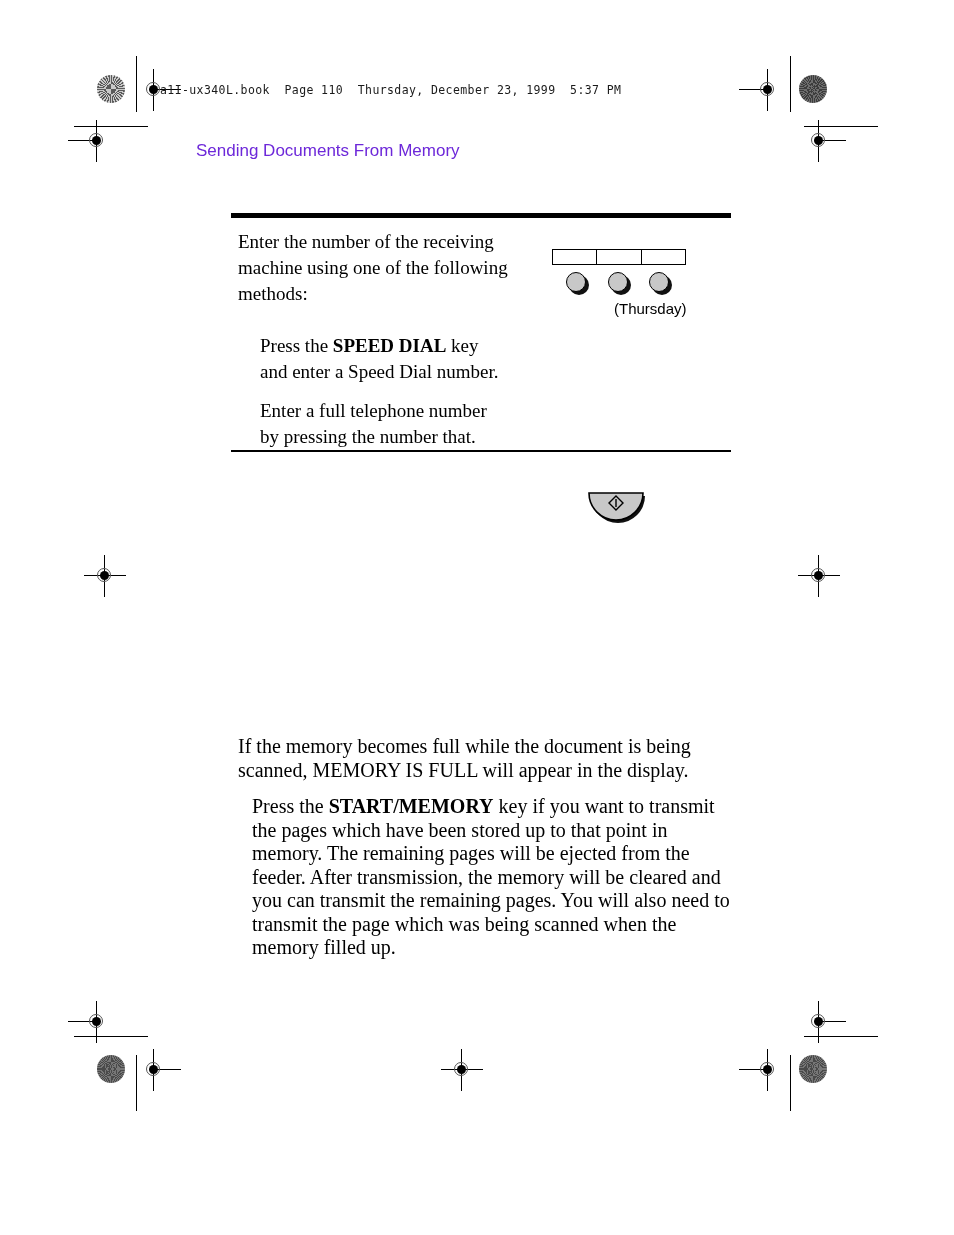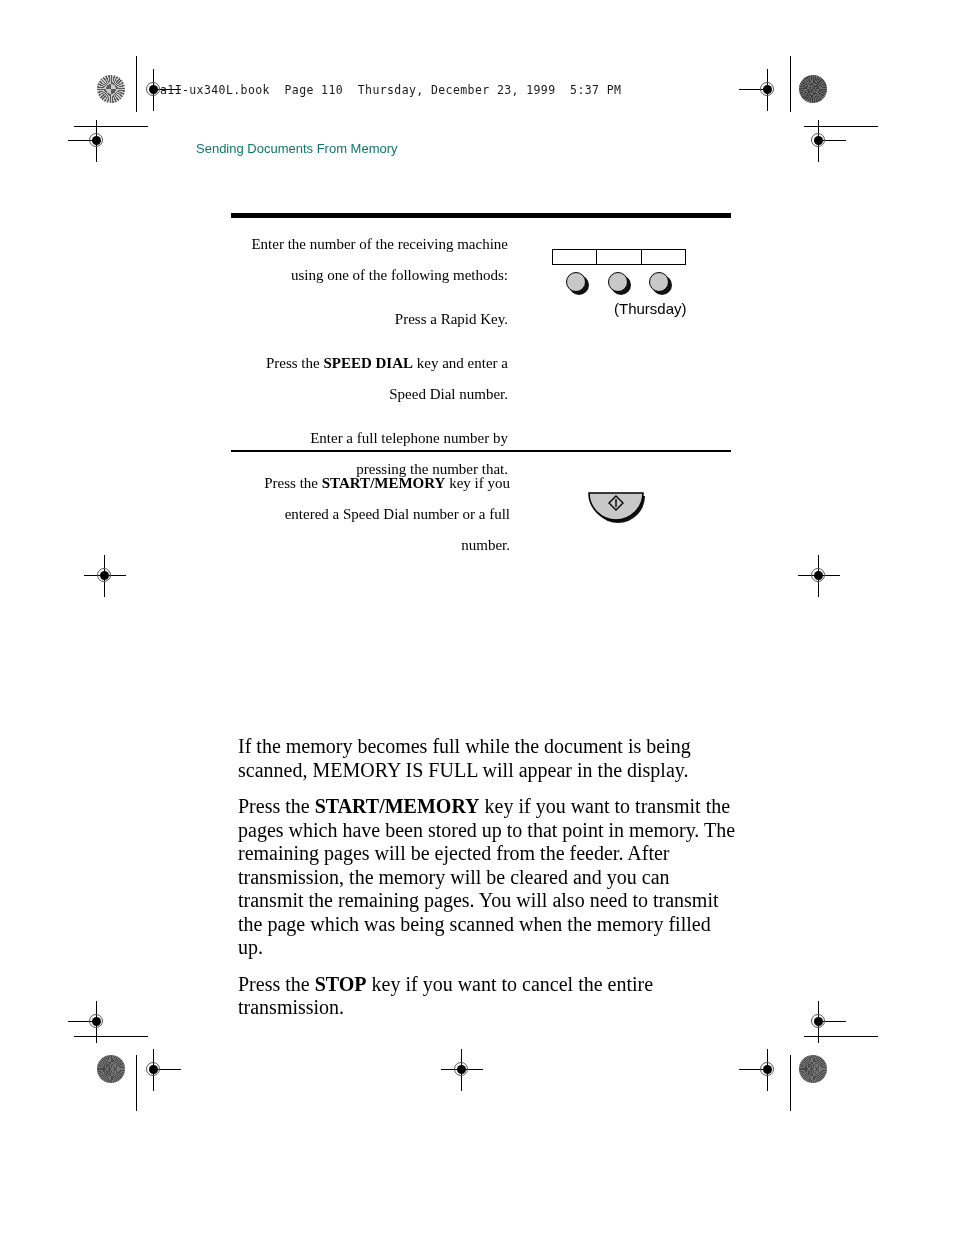--- a/index.html
+++ b/index.html
@@ -97,45 +97,44 @@
     white-space: pre;
     margin-left: 24px;
   }
 
   
   .running-head {
     position: absolute;
     left: 196px;
     top: 141px;
     font-family: "Liberation Sans", sans-serif;
-    font-size: 13px;
-    color: #0f766e;
+    font-size: 17px;
+    color: #6d28d9;
   }
 
   
   .rule-thick {
     position: absolute;
     left: 231px;
     width: 500px;
     height: 5px;
     background: #000;
   }
   .rule-thin {
     position: absolute;
     left: 231px;
     width: 500px;
     height: 2px;
     background: #000;
   }
 
   .step-text {
     position: absolute;
-    font-size: 15px;
-    line-height: 31px;
-    text-align: right;
+    font-size: 19px;
+    line-height: 26px;
   }
   .step-text p { margin: 0; }
   .step-text p.sub {
     margin-left: 22px;
   }
   .gap-sm { height: 13px; }
   .gap-xs { height: 10px; }
   b { font-weight: bold; }
 
   
@@ -201,21 +200,21 @@
   
   .notes {
     position: absolute;
     left: 238px;
     top: 735px;
     width: 500px;
     font-size: 20px;
     line-height: 23.5px;
   }
   .notes p { margin: 0; }
-  .notes p.sub { margin-left: 0; }
+  .notes p.sub { margin-left: 14px; }
 </style>
 </head>
 <body>
 
 <div id="page">
 
   <div class="reg-dot" style="left:97px; top:75px;"></div>
   <div class="reg-target half-h" style="left:139px; top:75px;">
     <div class="vline"></div>
       <div class="hline"></div>
@@ -303,21 +302,20 @@
 
   <div class="slug">a1I-ux340L.book  Page 110  Thursday, December 23, 1999  5:37 PM</div>
 
   <div class="running-head">Sending Documents From Memory</div>
 
   <div class="rule-thick" style="top:213px;"></div>
 
   <div class="step-text" style="left:238px; top:229px; width:270px;">
     <p>Enter the number of the receiving machine using one of the following methods:</p>
     <div class="gap-sm"></div>
-    <p class="sub">Press a Rapid Key.</p>
     <div class="gap-sm"></div>
     <p class="sub"><span>Press the </span><b>SPEED DIAL</b><span> key and enter a Speed Dial number.</span></p>
     <div class="gap-sm"></div>
     <p class="sub">Enter a full telephone number by pressing the number that.</p>
   </div>
 
   <div class="rapidkey">
     <div class="bar">
       <div class="cell"></div>
       <div class="cell"></div>
@@ -325,36 +323,34 @@
     </div>
     <div class="btn b1"></div>
     <div class="btn b2"></div>
     <div class="btn b3"></div>
   </div>
   <div class="example-label">(Thursday)</div>
 
   <div class="rule-thin" style="top:450px;"></div>
 
   <div class="step-text" style="left:235px; top:468px; width:275px;">
-    <p><span>Press the </span><b>START/MEMORY</b><span> key if you entered a Speed Dial number or a full number.</span></p>
     <div class="gap-xs"></div>
   </div>
 
   <div class="startkey">
     <svg width="62" height="38" viewBox="0 0 62 38">
       <path d="M4 6 L58 6 A27 27 0 0 1 4 6 Z" fill="#111" transform="translate(2,3)"></path>
       <path d="M4 6 L58 6 A27 27 0 0 1 4 6 Z" fill="#c8c8c8" stroke="#000" stroke-width="1.6"></path>
       <g transform="translate(31,16)">
         <path d="M0 -7 L7 0 L0 7 L-7 0 Z" fill="none" stroke="#000" stroke-width="1.4"></path>
         <line x1="0" y1="-4" x2="0" y2="4" stroke="#000" stroke-width="1.4"></line>
       </g>
     </svg>
   </div>
 
   <div class="notes">
     <p>If the memory becomes full while the document is being scanned, MEMORY IS FULL will appear in the display.</p>
     <div class="gap-sm"></div>
     <p class="sub"><span>Press the </span><b>START/MEMORY</b><span> key if you want to transmit the pages which have been stored up to that point in memory. The remaining pages will be ejected from the feeder. After transmission, the memory will be cleared and you can transmit the remaining pages. You will also need to transmit the page which was being scanned when the memory filled up.</span></p>
     <div class="gap-sm"></div>
-    <p class="sub"><span>Press the </span><b>STOP</b><span> key if you want to cancel the entire transmission.</span></p>
   </div>
 
 </div>
 
 </body></html>

